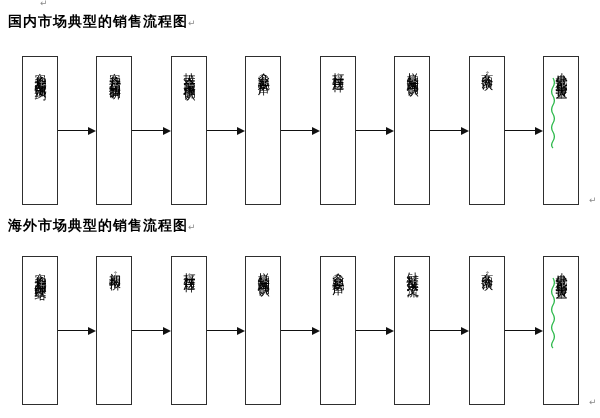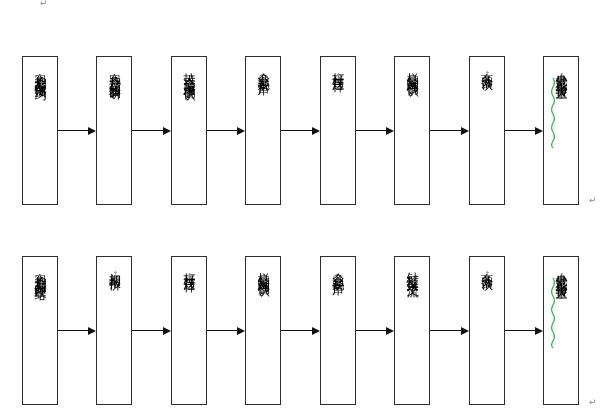--- a/index.html
+++ b/index.html
@@ -90,20 +90,23 @@
     border-left:8px solid #111;
   }
 </style>
 </head>
 <body>
 
 <div class="page">
 
   <span class="pmark-float" style="left:40px;top:-1px;">↵</span>
 
+  <div class="doc-title" style="top:13px;">
+    <span>国内市场典型的销售流程图</span><span class="pmark-inline">↵</span>
+  </div>
 
   <div class="flow-row" style="top:56px;">
       <div class="box">
     <span class="v">
       <span class="lbl">客户规划与电话预约</span><span class="pmark-inline">↵</span>
     </span>
 
   </div>
       <div class="conn">
     <div class="line"></div>
@@ -174,20 +177,23 @@
       <span class="lbl">小批量试单与转大量</span><span class="pmark-inline">↵</span>
     </span>
     <svg class="squiggle" viewBox="0 0 6 72" preserveAspectRatio="none">
       <path d="M3 1 Q5.8 5.5 3 10 T3 19 T3 28 T3 37 T3 46 T3 55 T3 64 T3 71" fill="none" stroke="#2db84b" stroke-width="1.3"></path>
     </svg>
   </div>
     </div>
 
   <span class="pmark-float" style="left:589px;top:196px;">↵</span>
 
+  <div class="doc-title" style="top:217px;">
+    <span>海外市场典型的销售流程图</span><span class="pmark-inline">↵</span>
+  </div>
 
   <div class="flow-row" style="top:256px;">
       <div class="box">
     <span class="v">
       <span class="lbl">客户规划与邮件联络</span><span class="pmark-inline">↵</span>
     </span>
 
   </div>
       <div class="conn">
     <div class="line"></div>

